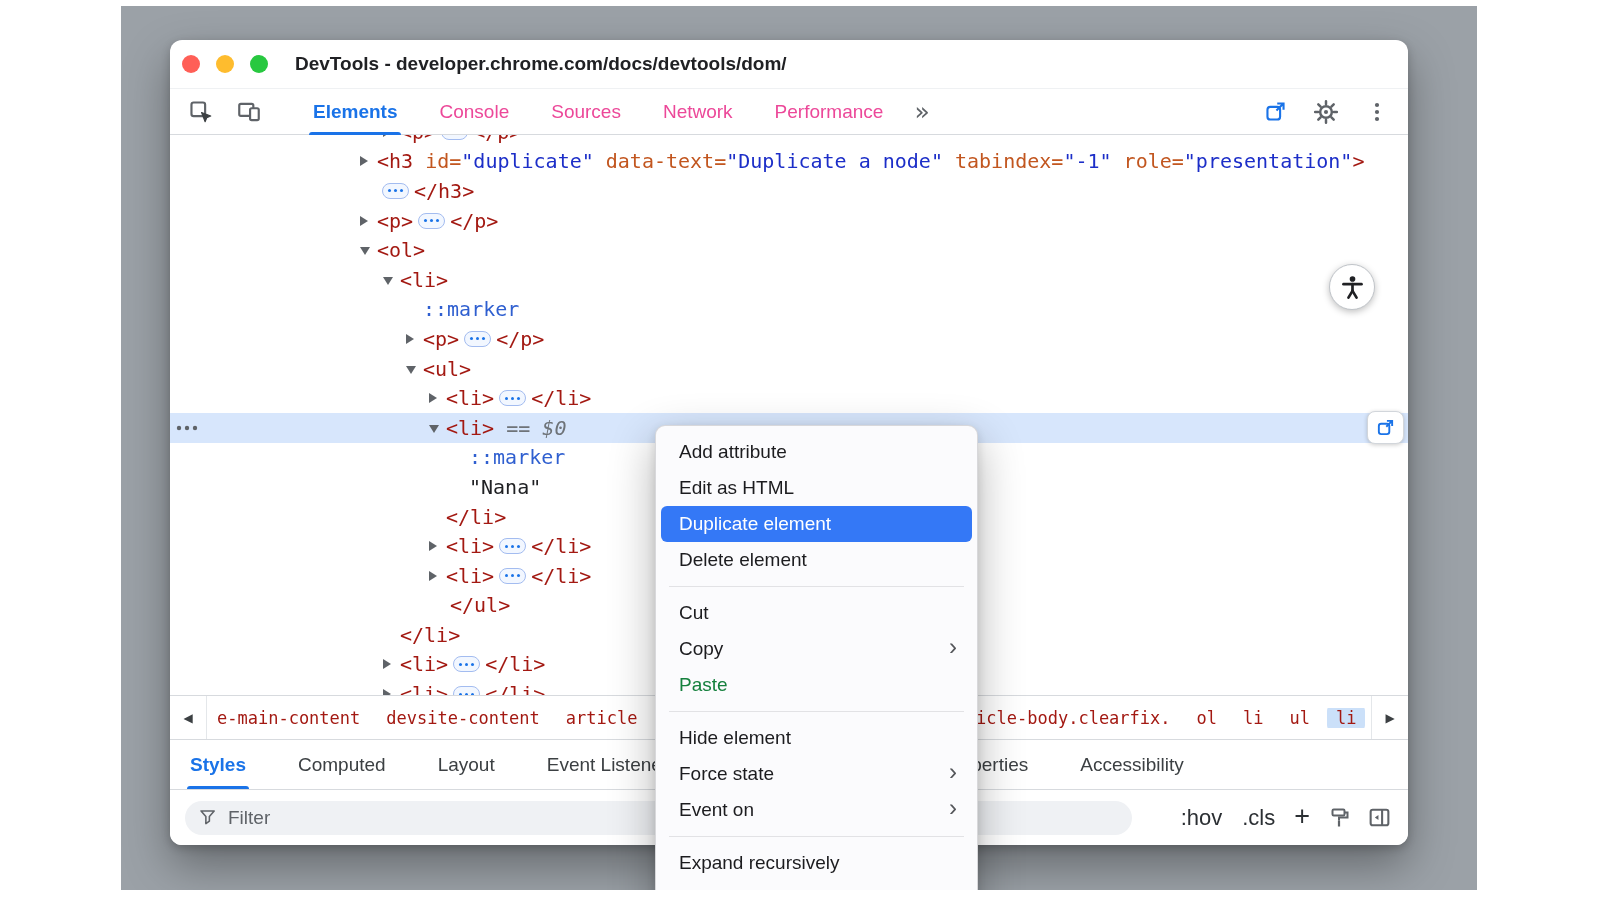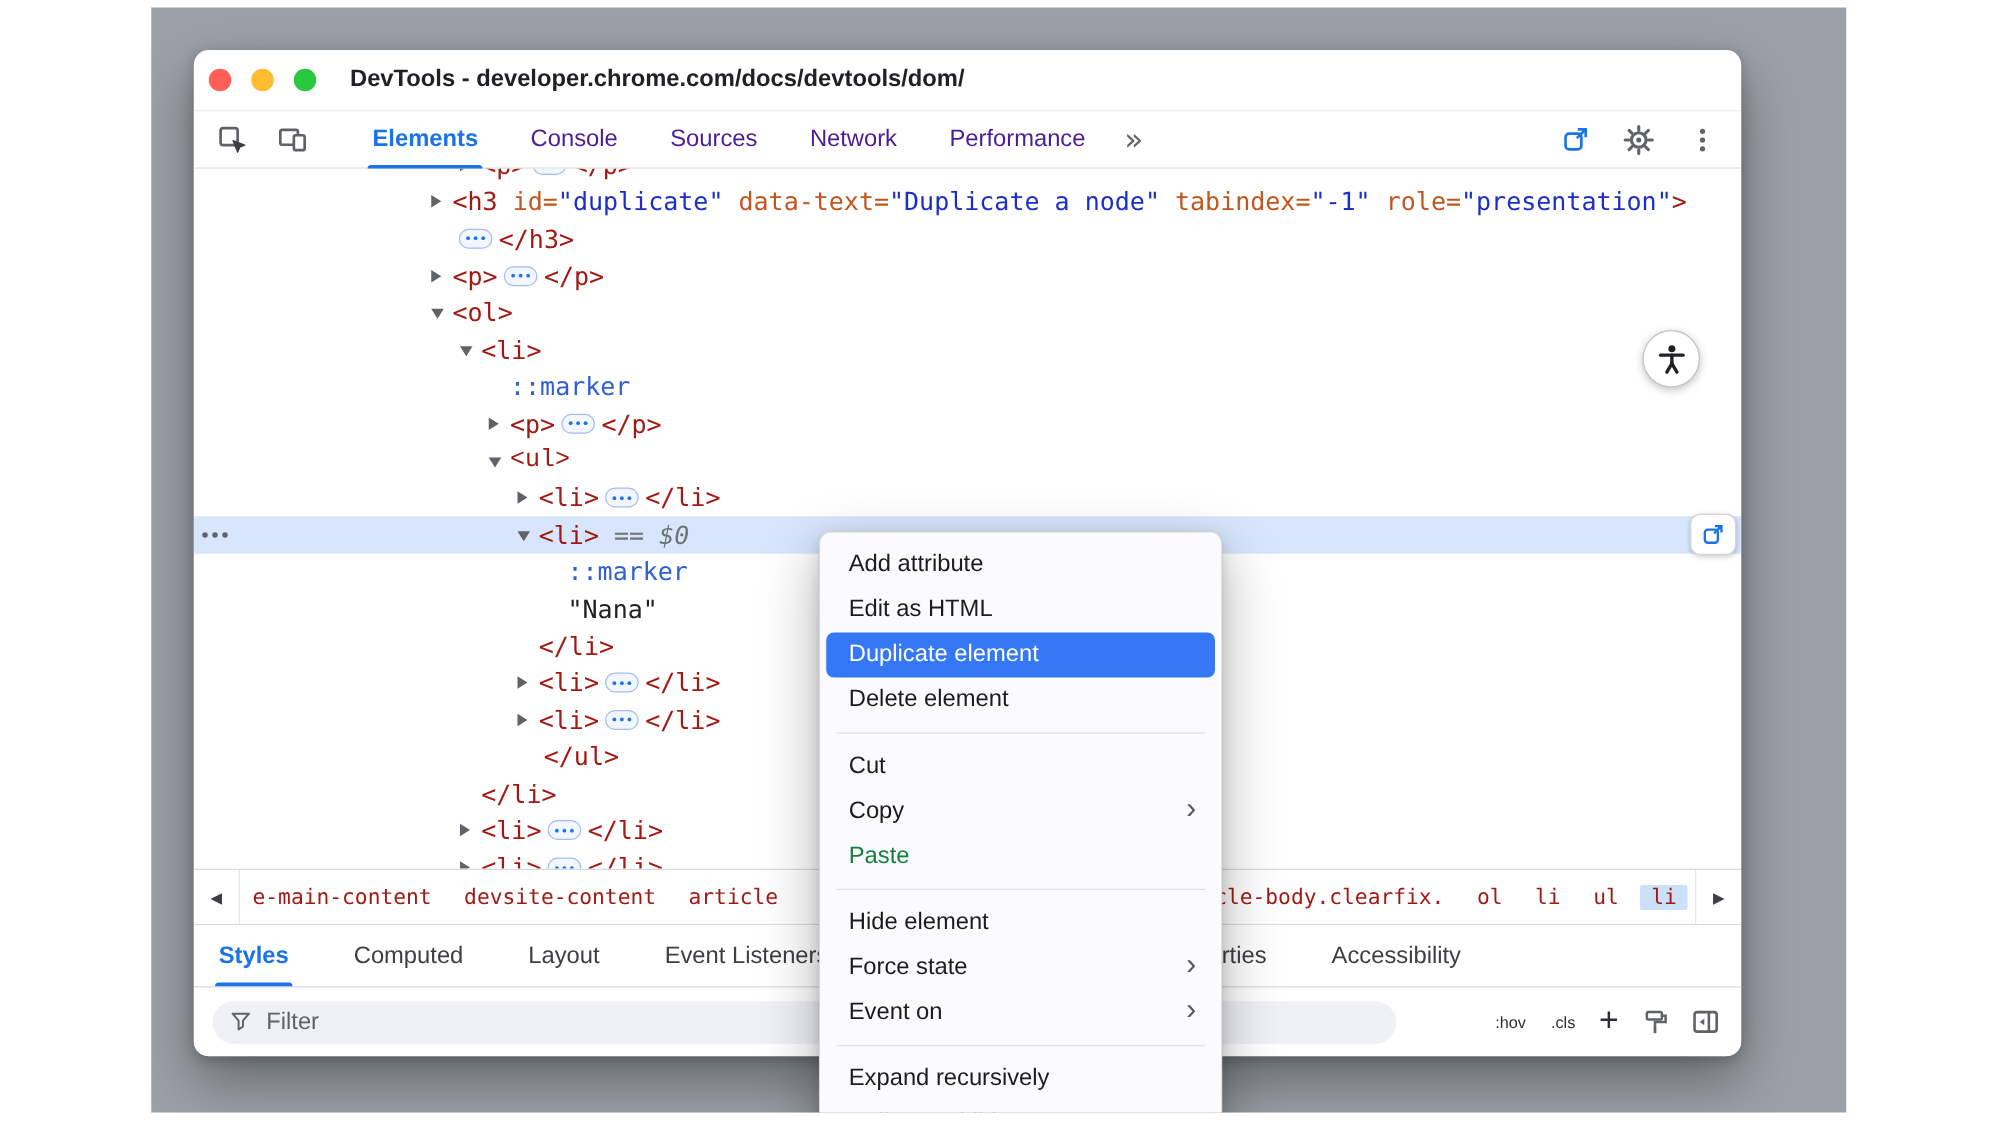--- a/index.html
+++ b/index.html
@@ -1,35 +1,35 @@
 <!DOCTYPE html>
 <html style="--accent: #1A73E8; --menuhl: #3478F6; --sel: #D7E6FC; --tag: #A31912; --attr: #C2561F; --val: #1C2EC8; --pseudo: #2F5FD0; --crumb_sel_bg: #CBE0F9; --backdrop: #9BA1A7;"><head>
 <meta charset="utf-8">
 <style>
   *{box-sizing:border-box;margin:0;padding:0}
   html,body{width:1600px;height:908px;background:#fff;overflow:hidden}
   body{font-family:"Liberation Sans",sans-serif;position:relative}
 
   .backdrop{position:absolute;left:121px;top:6px;width:1356px;height:884px;background:var(--backdrop,#9BA1A7);overflow:hidden}
-  .window{position:absolute;left:34px;top:34px;width:1238px;height:805px;background:#fff;border-radius:12px;
+  .window{position:absolute;left:49px;top:34px;width:1238px;height:805px;background:#fff;border-radius:12px;
           box-shadow:0 20px 45px rgba(0,0,0,.35),0 3px 10px rgba(0,0,0,.2);overflow:hidden}
 
   
   .titlebar{height:48px;display:flex;align-items:center;position:relative}
   .lights{display:flex;gap:16px;margin-left:12px}
   .light{width:18px;height:18px;border-radius:50%}
   .light.red{background:#FF5F57}.light.yellow{background:#FEBC2E}.light.green{background:#28C840}
   .title{margin-left:27px;font-size:19px;font-weight:700;color:#202124}
 
   
   .toolbar{height:47px;border-top:1px solid #EFF1F3;border-bottom:1px solid #D7DADE;display:flex;align-items:center;padding-left:14px;background:#fff}
   .tbi{width:34px;height:34px;display:flex;align-items:center;justify-content:center;color:#5F6368;flex:none}
   .tbi+.tbi{margin-left:14px}
   .tabs{display:flex;margin-left:26px;height:100%}
-  .tab{padding:0 21px;display:flex;align-items:center;font-size:19px;color:#4c1d95;position:relative}
+  .tab{padding:0 21px;display:flex;align-items:center;font-size:19px;color:#ec4899;position:relative}
   .tab.active{color:var(--accent,#1A73E8);font-weight:700}
   .tab.active::after{content:"";position:absolute;left:17px;right:17px;bottom:-1px;height:3px;border-radius:3px 3px 0 0;background:var(--accent,#1A73E8)}
   .more-tabs{font-size:25px;color:#5F6368;margin-left:10px;line-height:1;font-family:"DejaVu Sans",sans-serif}
   .tb-right{margin-left:auto;display:flex;align-items:center;gap:17px;margin-right:14px}
   .tb-right .tbi{margin:0}
 
   
   .tree{position:relative;height:560px;overflow:hidden;font-family:"DejaVu Sans Mono",monospace;font-size:20px;color:#202124;background:#fff}
   .row{height:29.6px;display:flex;align-items:center;white-space:pre;position:relative}
   .row.sel{background:var(--sel,#D7E6FC)}
@@ -68,21 +68,21 @@
   .stabs .stab:nth-child(5){margin-left:212px}
   .stab.active{color:var(--accent,#1A73E8);font-weight:700}
   .stab.active::after{content:"";position:absolute;left:-3px;right:-3px;bottom:0;height:3px;background:var(--accent,#1A73E8);border-radius:3px 3px 0 0}
 
   
   .filterbar{height:56px;border-top:1px solid #D7DADE;display:flex;align-items:center;padding:0 14px 0 15px;background:#fff}
   .filter-input{width:947px;height:34px;border-radius:17px;background:#EFF1F4;display:flex;align-items:center;padding:0 13px;gap:9px}
   .fin{flex:1;border:none;outline:none;background:transparent;font-size:19px;color:#3C4043;font-family:"Liberation Sans",sans-serif}
   .fin::placeholder{color:#5F6368;opacity:1}
   .sbar-right{margin-left:auto;display:flex;align-items:center;gap:10px}
-  .toggle{font-size:13px;color:#2B2F33;padding:3px 5px}
+  .toggle{font-size:22px;color:#2B2F33;padding:3px 5px}
   .plus{font-size:27px;color:#2B2F33;line-height:1;margin:0 4px 3px}
   .sb-icon{width:30px;height:30px;display:flex;align-items:center;justify-content:center}
 
   
   .ctx-menu{position:absolute;left:534px;top:419px;width:323px;background:#FBFBFD;border:1px solid rgba(60,60,67,.18);border-radius:10px;
     box-shadow:0 16px 46px rgba(0,0,0,.3),0 3px 10px rgba(0,0,0,.12);padding:8px 0 10px;z-index:30;font-size:19px;color:#1C1C1F}
   .mi{height:36px;margin:0 5px;padding:0 15px 0 18px;display:flex;align-items:center;border-radius:6px}
   .mi.hl{background:var(--menuhl,#3478F6);color:#fff}
   .mi.dis{color:#15803d}
   .chev{margin-left:auto;font-size:24px;color:#54565A;line-height:1;transform:translateY(-2px)}
@@ -153,21 +153,21 @@
     <div class="tree">
       <div style="margin-top:-18px">
           <div class="row" style="padding-left: 213px;"><span class="arrow r"></span><span class="sg-tag">&lt;p&gt;</span><span class="pill"></span><span class="sg-tag">&lt;/p&gt;</span></div>
           <div class="row" style="padding-left: 190px;"><span class="arrow r"></span><span class="sg-tag">&lt;h3</span><span class="sg-attr"> id=</span><span class="sg-val">"duplicate"</span><span class="sg-attr"> data-text=</span><span class="sg-val">"Duplicate a node"</span><span class="sg-attr"> tabindex=</span><span class="sg-val">"-1"</span><span class="sg-attr"> role=</span><span class="sg-val">"presentation"</span><span class="sg-tag">&gt;</span></div>
           <div class="row" style="padding-left: 190px; text-align: right;"><span class="arrow n"></span><span class="pill"></span><span class="sg-tag">&lt;/h3&gt;</span></div>
           <div class="row" style="padding-left: 190px;"><span class="arrow r"></span><span class="sg-tag">&lt;p&gt;</span><span class="pill"></span><span class="sg-tag">&lt;/p&gt;</span></div>
           <div class="row" style="padding-left: 190px;"><span class="arrow d"></span><span class="sg-tag">&lt;ol&gt;</span></div>
           <div class="row" style="padding-left: 213px;"><span class="arrow d"></span><span class="sg-tag">&lt;li&gt;</span></div>
           <div class="row" style="padding-left: 236px;"><span class="arrow n"></span><span class="sg-pseudo">::marker</span></div>
           <div class="row" style="padding-left: 236px;"><span class="arrow r"></span><span class="sg-tag">&lt;p&gt;</span><span class="pill"></span><span class="sg-tag">&lt;/p&gt;</span></div>
-          <div class="row" style="padding-left: 236px; font-family: Liberation Mono, monospace;"><span class="arrow d"></span><span class="sg-tag">&lt;ul&gt;</span></div>
+          <div class="row" style="padding-left: 236px;"><span class="arrow d"></span><span class="sg-tag">&lt;ul&gt;</span></div>
           <div class="row" style="padding-left: 259px;"><span class="arrow r"></span><span class="sg-tag">&lt;li&gt;</span><span class="pill"></span><span class="sg-tag">&lt;/li&gt;</span></div>
           <div class="row sel" style="padding-left: 259px;"><span class="gutter"><svg width="22" height="8" viewBox="0 0 22 8">
                 <circle cx="3" cy="4" r="2.2" fill="#5F6368"></circle>
                 <circle cx="11" cy="4" r="2.2" fill="#5F6368"></circle>
                 <circle cx="19" cy="4" r="2.2" fill="#5F6368"></circle>
               </svg></span><span class="arrow d"></span><span class="sg-tag">&lt;li&gt;</span><span class="sg-eq"> == </span><span class="sg-dollar">$0</span><span class="adorner"><svg width="19" height="19" viewBox="0 0 24 24">
                 <rect x="3.6" y="7.2" width="13.2" height="13.2" rx="3" fill="none" stroke="#1A73E8" stroke-width="2.4"></rect>
                 <path d="M13.8 3.6 H20.4 V10.2 M20 4 L13 11" fill="none" stroke="#1A73E8" stroke-width="2.4"></path>
               </svg></span></div>
           <div class="row" style="padding-left: 282px;"><span class="arrow n"></span><span class="sg-pseudo">::marker</span></div>

